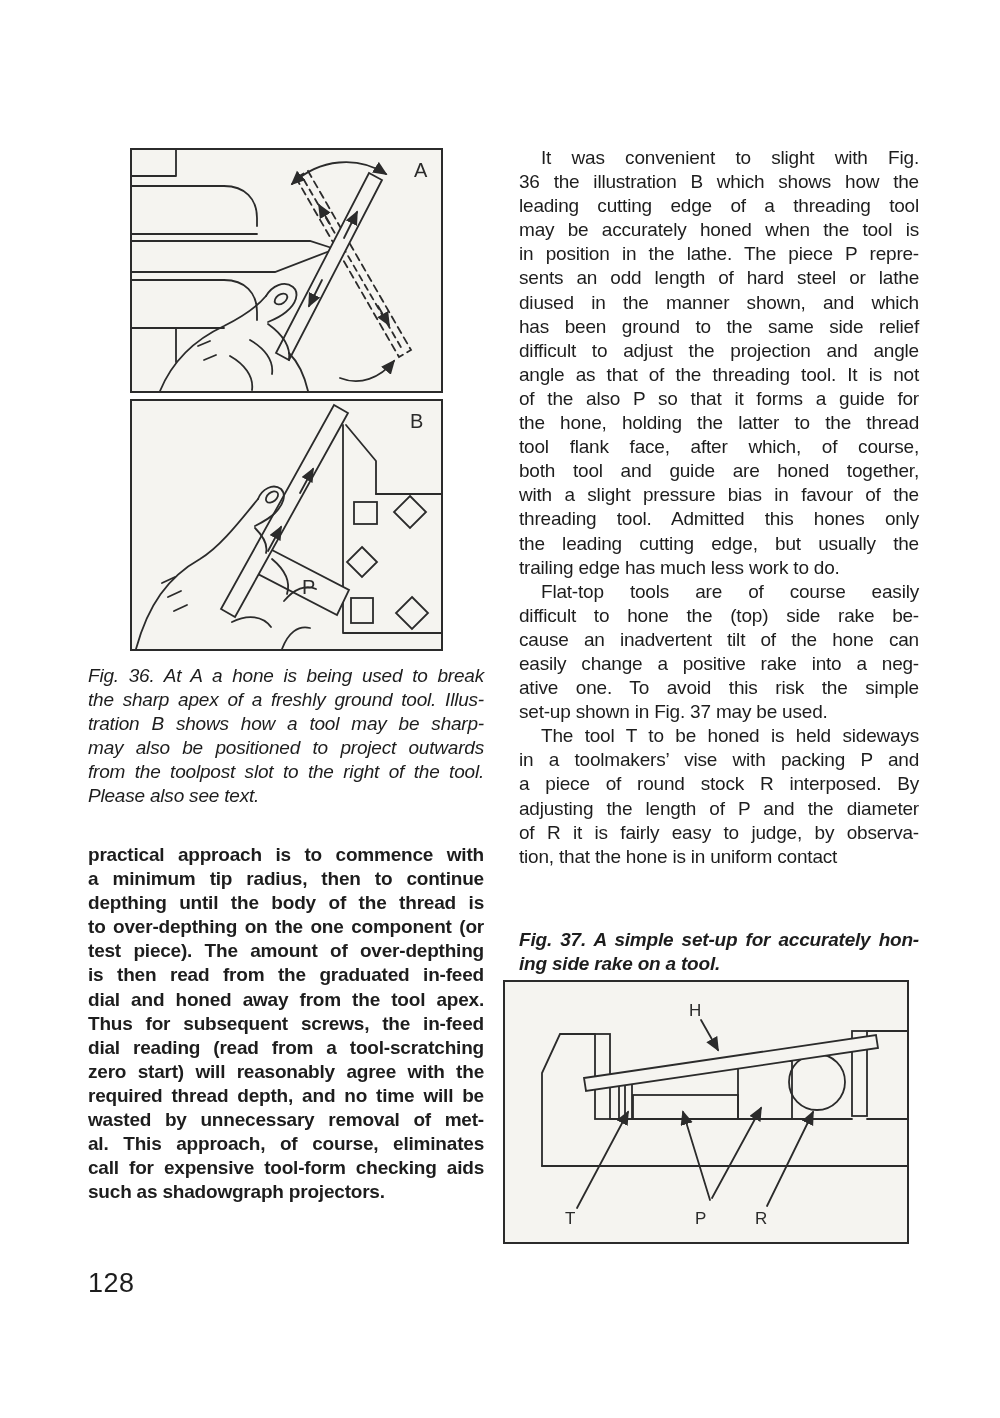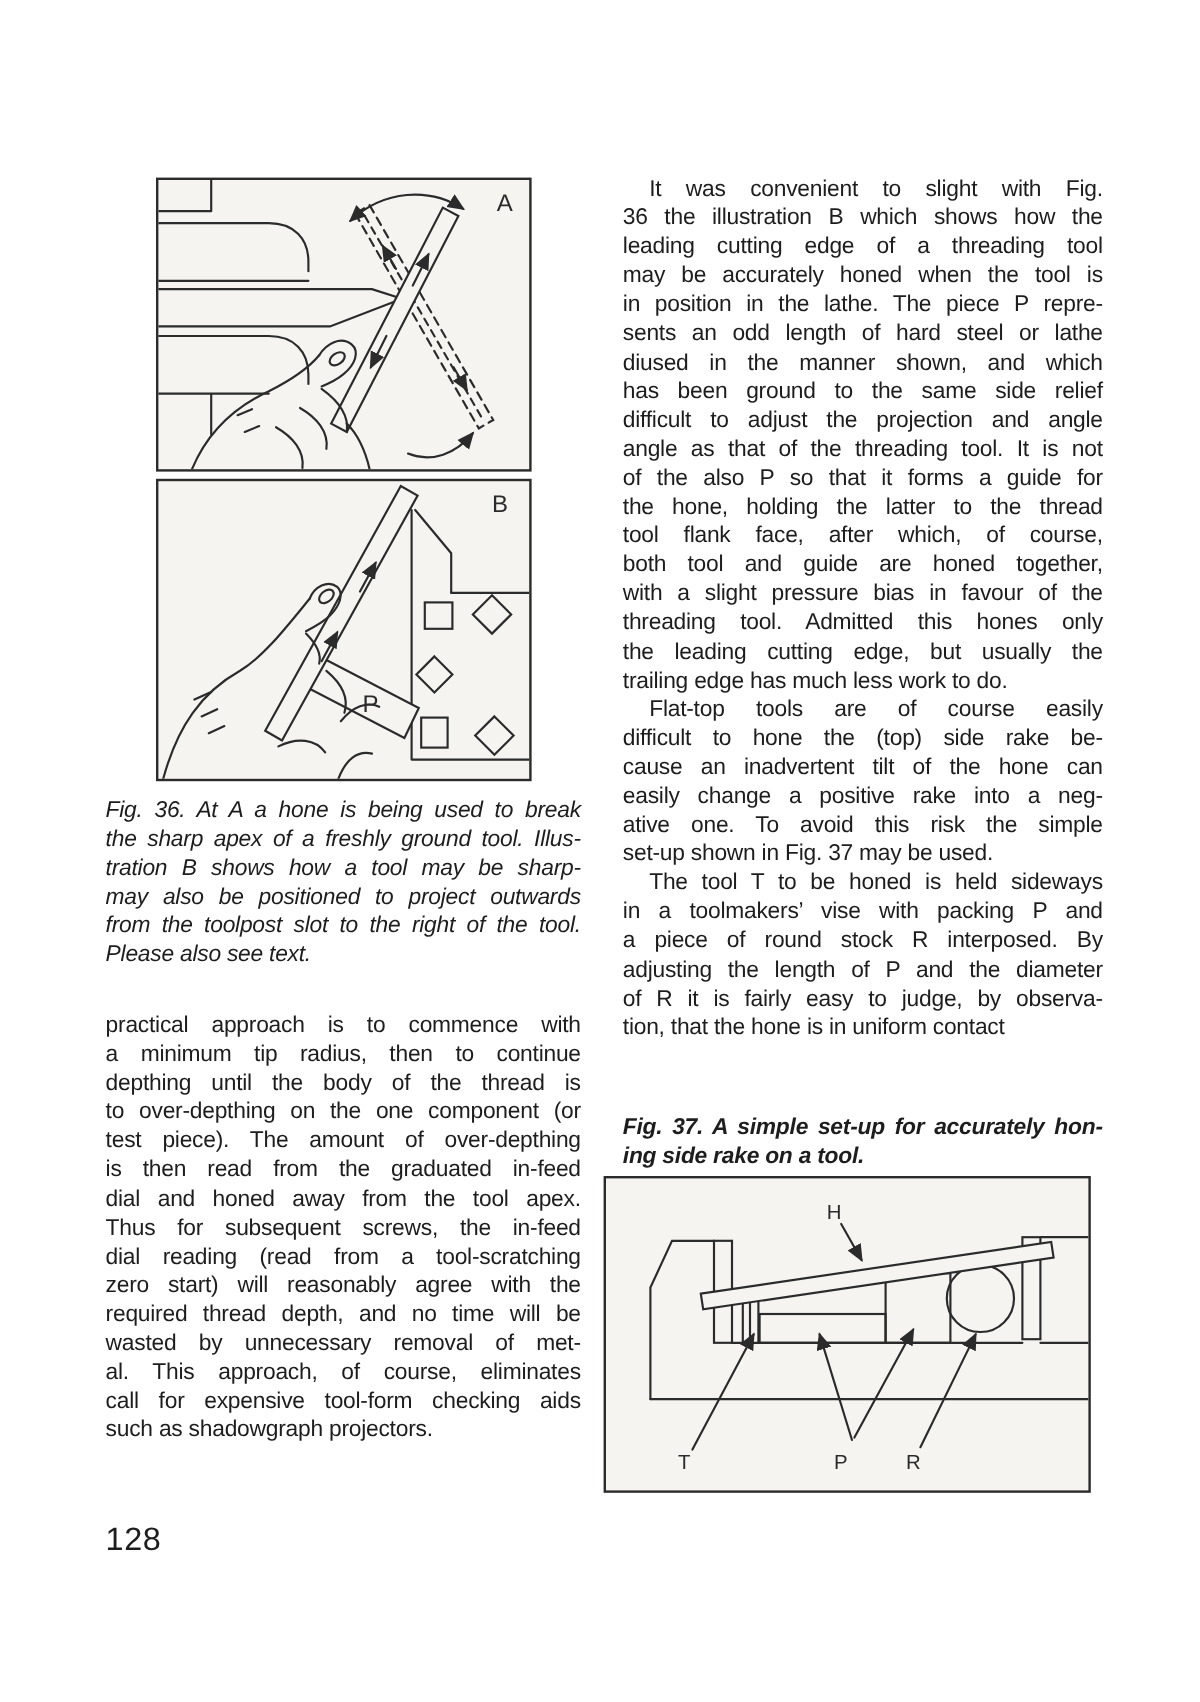--- a/index.html
+++ b/index.html
@@ -118,21 +118,21 @@
 
   <div class="abs body-text caption para" style="left:88px; top:648px; width:396px;margin-top:16px;">
       <div class="ln">Fig. 36. At A a hone is being used to break</div>
       <div class="ln">the sharp apex of a freshly ground tool. Illus-</div>
       <div class="ln">tration B shows how a tool may be sharp-</div>
       <div class="ln">may also be positioned to project outwards</div>
       <div class="ln">from the toolpost slot to the right of the tool.</div>
       <div class="ln">Please also see text.</div>
     </div>
 
-  <div class="abs body-text para" style="left:88px; top:843px; width:396px;">
+  <div class="abs body-text para" style="left:88px; top:843px; width:396px;font-weight:bold;">
       <div class="ln">practical approach is to commence with</div>
       <div class="ln">a minimum tip radius, then to continue</div>
       <div class="ln">depthing until the body of the thread is</div>
       <div class="ln">to over-depthing on the one component (or</div>
       <div class="ln">test piece). The amount of over-depthing</div>
       <div class="ln">is then read from the graduated in-feed</div>
       <div class="ln">dial and honed away from the tool apex.</div>
       <div class="ln">Thus for subsequent screws, the in-feed</div>
       <div class="ln">dial reading (read from a tool-scratching</div>
       <div class="ln">zero start) will reasonably agree with the</div>

